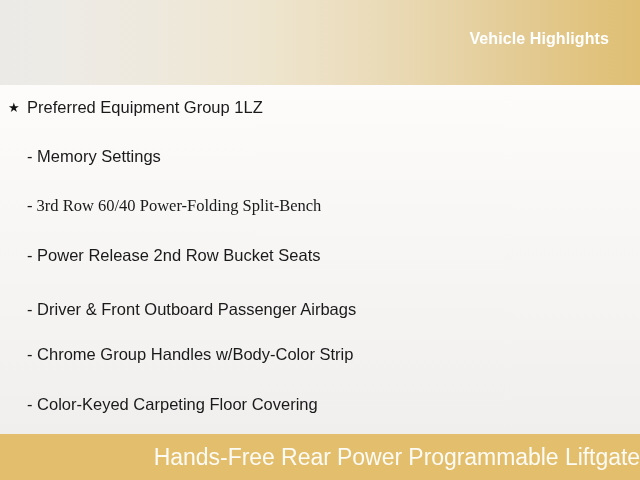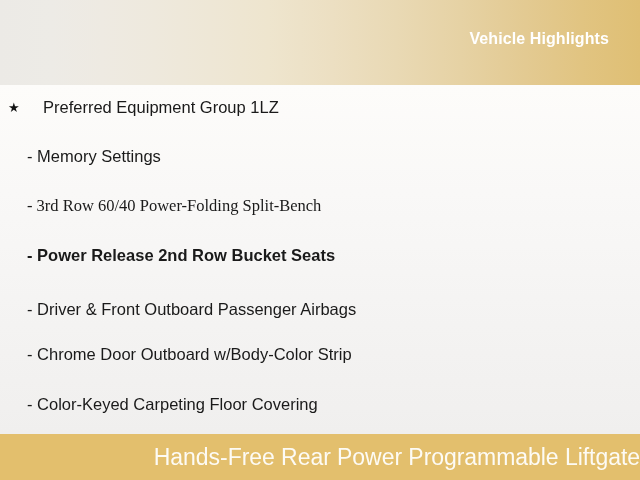--- a/index.html
+++ b/index.html
@@ -90,21 +90,21 @@
     text-align: left;
   }
 
   .row-text {
     font-size: 16.5px;
     line-height: 20px;
     color: #1a1a1a;
   }
 
   .row-star .row-text {
-    margin-left: 16px;
+    margin-left: 0;
   }
 
   .row-sub .row-text {
     margin-left: 27px;
   }
 
   
   #footer-banner {
     position: absolute;
     left: 0;
@@ -142,30 +142,30 @@
     </li>
 
     <li class="highlight-row row-sub" style="top:61px;">
       <span class="row-text">- Memory Settings</span>
     </li>
 
     <li class="highlight-row row-sub" style="top:111px;font-family:Liberation Serif, serif;">
       <span class="row-text">- 3rd Row 60/40 Power-Folding Split-Bench</span>
     </li>
 
-    <li class="highlight-row row-sub" style="top:160px;font-weight:bold;">
+    <li class="highlight-row row-sub" style="top:160px;">
       <span class="row-text">- Power Release 2nd Row Bucket Seats</span>
     </li>
 
     <li class="highlight-row row-sub" style="top:214px;">
       <span class="row-text">- Driver &amp; Front Outboard Passenger Airbags</span>
     </li>
 
     <li class="highlight-row row-sub" style="top:259px;">
-      <span class="row-text">- Chrome Door Outboard w/Body-Color Strip</span>
+      <span class="row-text">- Chrome Group Handles w/Body-Color Strip</span>
     </li>
 
     <li class="highlight-row row-sub" style="top:309px;">
       <span class="row-text">- Color-Keyed Carpeting Floor Covering</span>
     </li>
 
   </ul>
 
   <div id="footer-banner">
     <div id="footer-text">Hands-Free Rear Power Programmable Liftgate</div>

